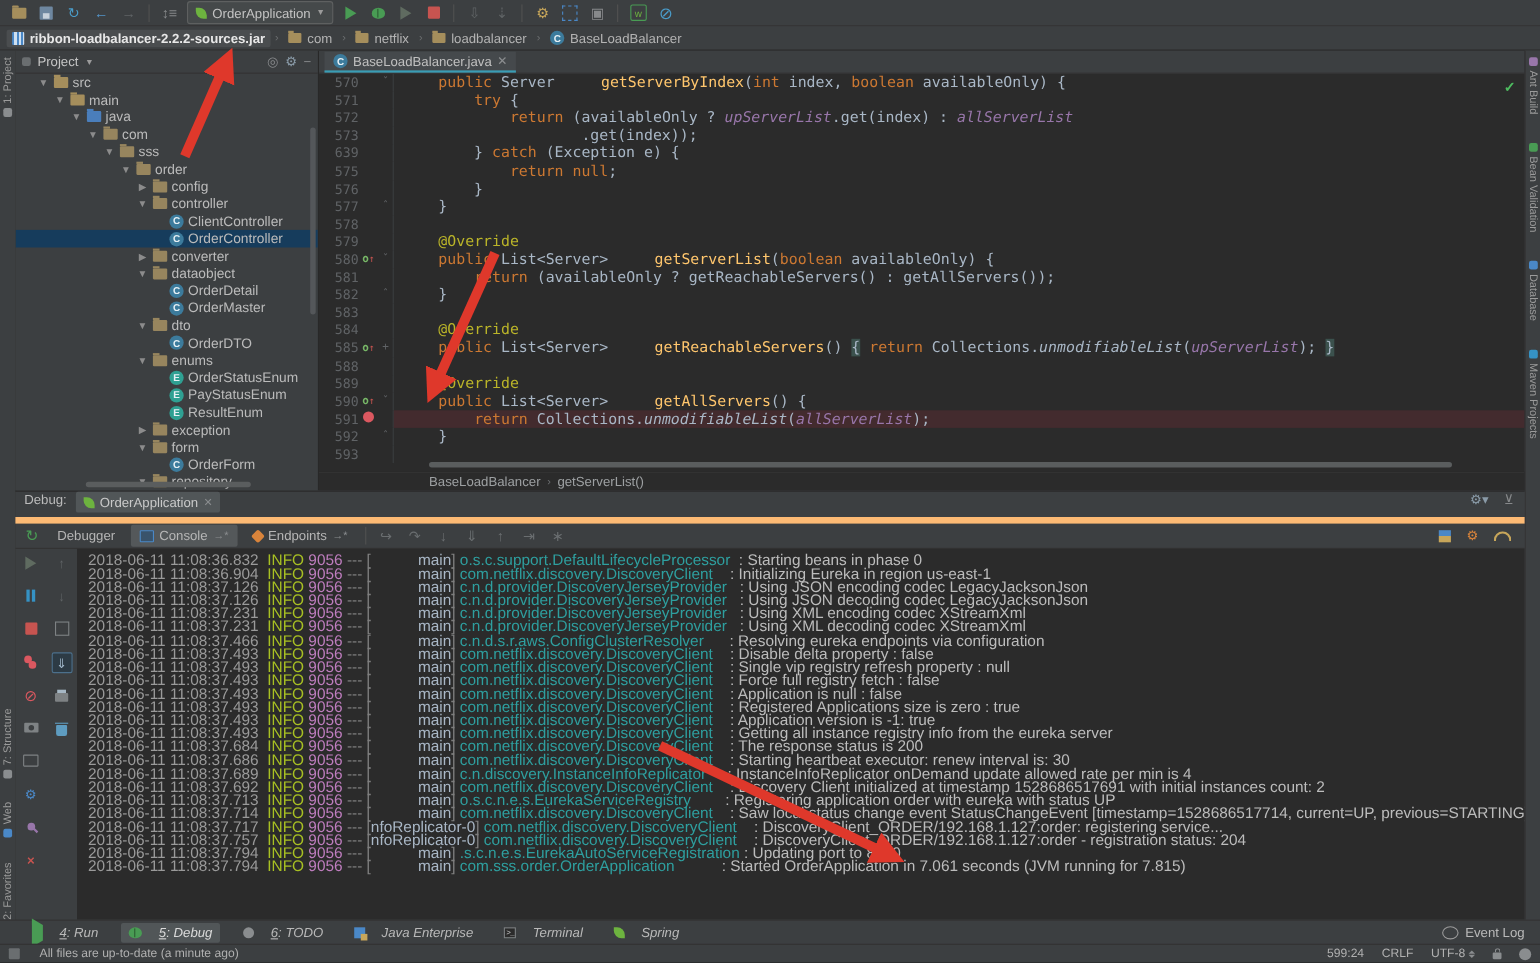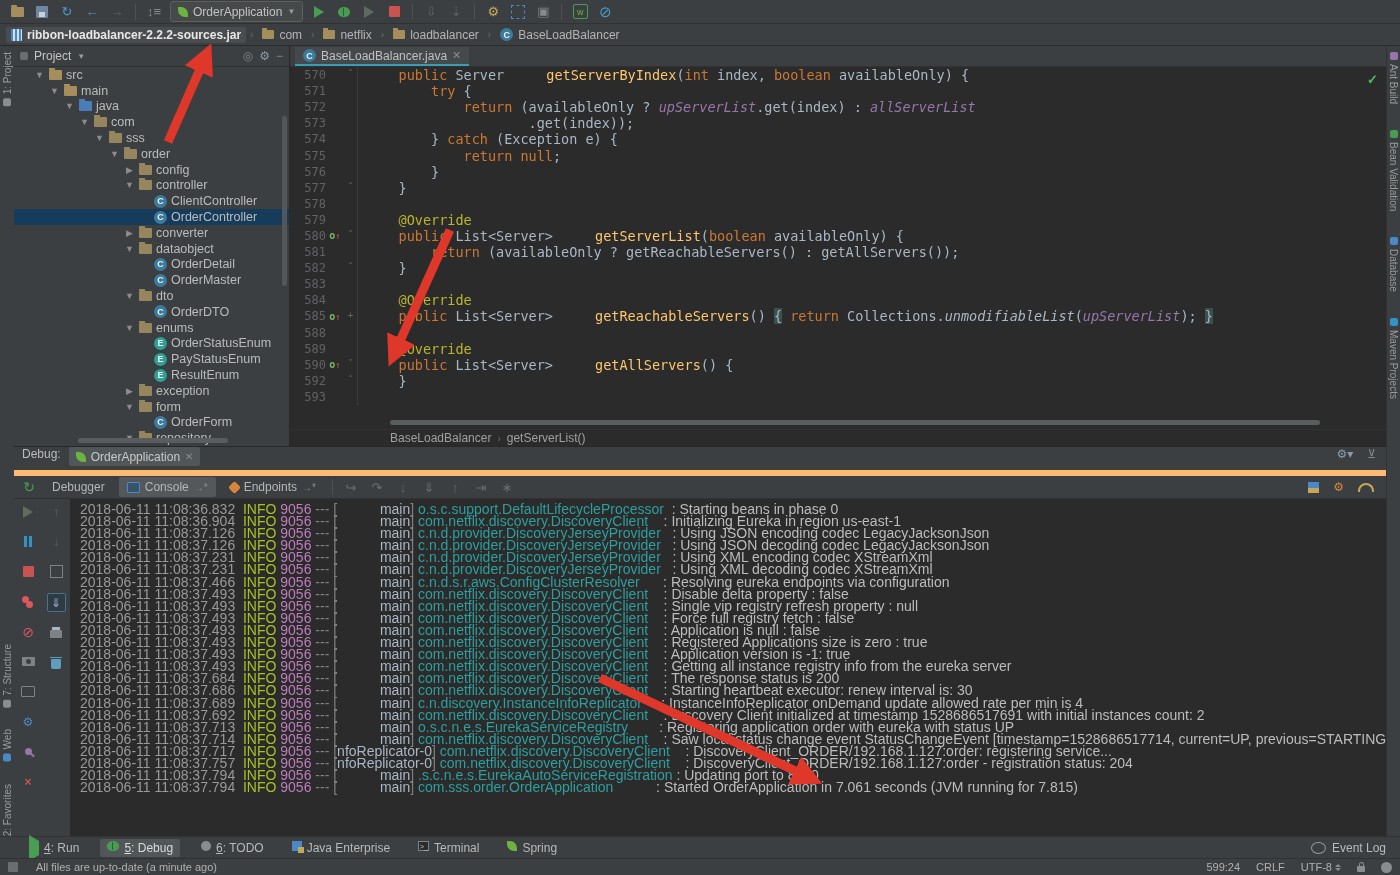--- a/index.html
+++ b/index.html
@@ -112,21 +112,21 @@
   .trash{width:10px;height:10px;background:#5e9cc0;border-radius:1px 1px 2px 2px;position:relative;}
   .trash::before{content:"";position:absolute;left:-1px;top:-2px;width:12px;height:1.5px;background:#5e9cc0;}
   #console{position:absolute;left:56px;top:0;width:1316px;height:344px;background:#2b2b2b;overflow:hidden;
            font-family:Liberation Sans, sans-serif;font-size:14px;padding:2px 0 0 10px;box-sizing:border-box;}
   .lrow{height:12.1px;white-space:pre;}
   .ct{color:#9a9a9a;} .ci{color:#a8c023;} .cp{color:#be7dbe;} .cd{color:#808080;}
   .cth{color:#a9b7c6;} .cl{color:#2e9f9f;} .cm{color:#bcbcbc;}
   
   #bbar{left:0;top:836px;width:1400px;height:22px;background:#3c3f41;border-top:1px solid #323232;
         display:flex;align-items:center;gap:14px;padding-left:22px;box-sizing:border-box;}
-  .bb-item{display:flex;gap:5px;padding:2px 7px;border-radius:2px;color:#b9b9b9;}
+  .bb-item{display:flex;align-items:center;gap:15px;padding:2px 7px;border-radius:2px;color:#b9b9b9;font-style:italic;}
   .bb-item.sel{background:#515658;color:#dadada;}
   .mn{text-decoration:underline;}
   .todo-ic{width:10px;height:10px;border-radius:50%;background:#8a8d8f;}
   .jee-ic{width:10px;height:10px;background:#4a88c7;position:relative;}
   .jee-ic::after{content:"";position:absolute;right:-2px;bottom:-2px;width:6px;height:6px;background:#c7a65a;}
   .term-ic{width:11px;height:10px;background:#2b2b2b;border:1px solid #7e8284;color:#c7c7c7;font-size:7px;line-height:9px;padding-left:1px;box-sizing:border-box;}
   #eventlog{margin-left:auto;margin-right:14px;display:flex;align-items:center;gap:6px;color:#b9b9b9;}
   .bubble{width:13px;height:10px;border:1.5px solid #9a9a9a;border-radius:50%;}
   
   #sbar{left:0;top:858px;width:1400px;height:17px;background:#3c3f41;border-top:1px solid #323232;
@@ -402,35 +402,36 @@
         <span class="cls-ic">C</span>
         <span>BaseLoadBalancer.java</span>
         <span class="x">✕</span>
       </div>
     </div>
     <div id="codewrap">
         <div class="crow"><span class="ln">570</span><span class="gmk"></span><span class="gfold">ˇ</span><span class="ctext"><span class="p">    </span><span class="k">public </span><span class="p">Server </span><span class="m">getServerByIndex</span><span class="p">(</span><span class="k">int</span><span class="p"> index, </span><span class="k">boolean</span><span class="p"> availableOnly) {</span></span></div>
         <div class="crow"><span class="ln">571</span><span class="gmk"></span><span class="gfold"></span><span class="ctext"><span class="p">        </span><span class="k">try</span><span class="p"> {</span></span></div>
         <div class="crow"><span class="ln">572</span><span class="gmk"></span><span class="gfold"></span><span class="ctext"><span class="p">            </span><span class="k">return</span><span class="p"> (availableOnly ? </span><span class="f">upServerList</span><span class="p">.get(index) : </span><span class="f">allServerList</span></span></div>
         <div class="crow"><span class="ln">573</span><span class="gmk"></span><span class="gfold"></span><span class="ctext"><span class="p">                    .get(index));</span></span></div>
-        <div class="crow"><span class="ln">574</span><span class="gmk"></span><span class="gfold"></span><span class="ctext"><span class="p">        } </span><span class="k">catch</span><span class="p"> (Exception e) {</span></span></div>
+        <div class="crow"><span class="ln">639</span><span class="gmk"></span><span class="gfold"></span><span class="ctext"><span class="p">        } </span><span class="k">catch</span><span class="p"> (Exception e) {</span></span></div>
         <div class="crow"><span class="ln">575</span><span class="gmk"></span><span class="gfold"></span><span class="ctext"><span class="p">            </span><span class="k">return null</span><span class="p">;</span></span></div>
         <div class="crow"><span class="ln">576</span><span class="gmk"></span><span class="gfold"></span><span class="ctext"><span class="p">        }</span></span></div>
         <div class="crow"><span class="ln">577</span><span class="gmk"></span><span class="gfold">ˆ</span><span class="ctext"><span class="p">    }</span></span></div>
         <div class="crow"><span class="ln">578</span><span class="gmk"></span><span class="gfold"></span><span class="ctext"></span></div>
         <div class="crow"><span class="ln">579</span><span class="gmk"></span><span class="gfold"></span><span class="ctext"><span class="p">    </span><span class="a">@Override</span></span></div>
         <div class="crow"><span class="ln">580</span><span class="gmk"><span class="ovr">o</span><span class="ova">↑</span></span><span class="gfold">ˇ</span><span class="ctext"><span class="p">    </span><span class="k">public </span><span class="p">List&lt;Server&gt; </span><span class="m">getServerList</span><span class="p">(</span><span class="k">boolean</span><span class="p"> availableOnly) {</span></span></div>
         <div class="crow"><span class="ln">581</span><span class="gmk"></span><span class="gfold"></span><span class="ctext"><span class="p">        </span><span class="k">return</span><span class="p"> (availableOnly ? getReachableServers() : getAllServers());</span></span></div>
         <div class="crow"><span class="ln">582</span><span class="gmk"></span><span class="gfold">ˆ</span><span class="ctext"><span class="p">    }</span></span></div>
         <div class="crow"><span class="ln">583</span><span class="gmk"></span><span class="gfold"></span><span class="ctext"></span></div>
         <div class="crow"><span class="ln">584</span><span class="gmk"></span><span class="gfold"></span><span class="ctext"><span class="p">    </span><span class="a">@Override</span></span></div>
         <div class="crow"><span class="ln">585</span><span class="gmk"><span class="ovr">o</span><span class="ova">↑</span></span><span class="gfold">+</span><span class="ctext"><span class="p">    </span><span class="k">public </span><span class="p">List&lt;Server&gt; </span><span class="m">getReachableServers</span><span class="p">() </span><span class="fb">{</span><span class="p"> </span><span class="k">return</span><span class="p"> Collections.</span><span class="it">unmodifiableList</span><span class="p">(</span><span class="f">upServerList</span><span class="p">); </span><span class="fb">}</span></span></div>
         <div class="crow"><span class="ln">588</span><span class="gmk"></span><span class="gfold"></span><span class="ctext"></span></div>
         <div class="crow"><span class="ln">589</span><span class="gmk"></span><span class="gfold"></span><span class="ctext"><span class="p">    </span><span class="a">@Override</span></span></div>
         <div class="crow"><span class="ln">590</span><span class="gmk"><span class="ovr">o</span><span class="ova">↑</span></span><span class="gfold">ˇ</span><span class="ctext"><span class="p">    </span><span class="k">public </span><span class="p">List&lt;Server&gt; </span><span class="m">getAllServers</span><span class="p">() {</span></span></div>
+        <div class="crow bp"><span class="ln">591</span><span class="gmk"><span class="bpdot"></span></span><span class="gfold"></span><span class="ctext"><span class="p">        </span><span class="k">return</span><span class="p"> Collections.</span><span class="it">unmodifiableList</span><span class="p">(</span><span class="f">allServerList</span><span class="p">);</span></span></div>
         <div class="crow"><span class="ln">592</span><span class="gmk"></span><span class="gfold">ˆ</span><span class="ctext"><span class="p">    }</span></span></div>
         <div class="crow"><span class="ln">593</span><span class="gmk"></span><span class="gfold"></span><span class="ctext"></span></div>
       </div>
     <div class="hthumb" style="left:100px;top:374px;width:930px"></div>
     <div id="echeck" class="abs" style="right:8px;top:26px">✓</div>
     <div id="ecrumbs">
       <span>BaseLoadBalancer</span>
       <span class="crumb-sep">›</span>
       <span>getServerList()</span>
     </div>

